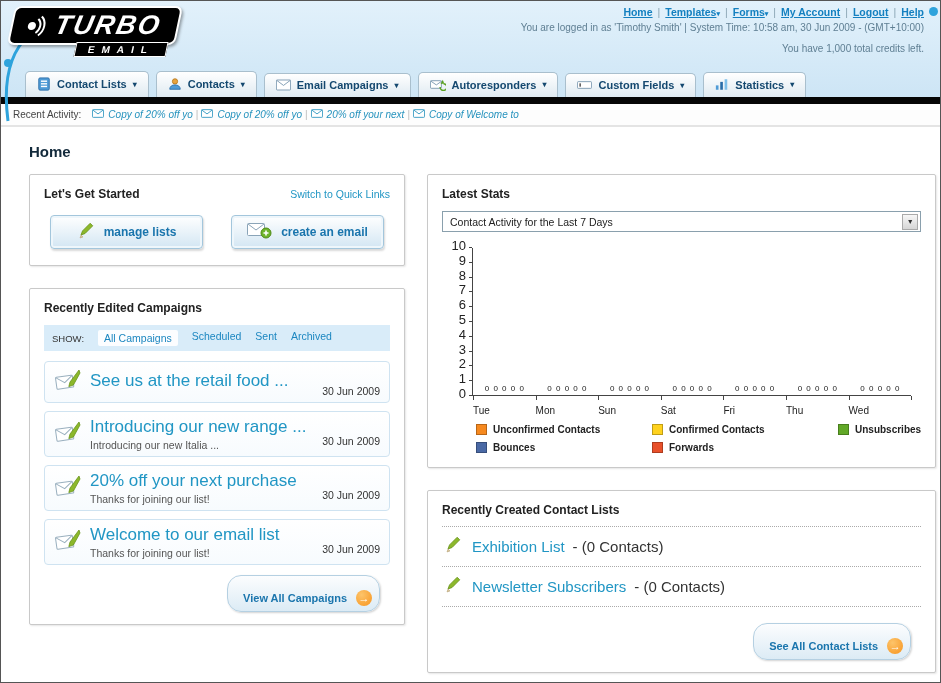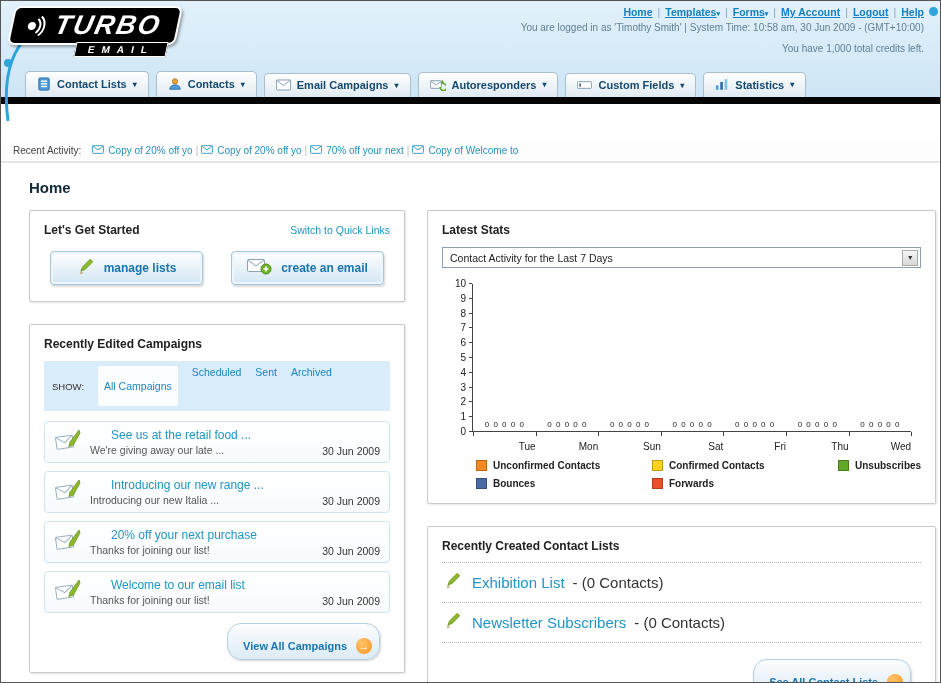--- a/index.html
+++ b/index.html
@@ -25,70 +25,70 @@
   .credits-info { font-size:10px; color:#5f7f93; margin-top:10px; }
 
   
   .tabs-row { display:flex; gap:7px; align-items:flex-end; padding-left:24px; height:30px; }
   .tab { background:linear-gradient(#ffffff,#dfeaf1); border:1px solid #a9bfcd; border-bottom:none; border-radius:5px 5px 0 0; padding:5px 11px 6px; display:flex; gap:6px; align-items:center; color:#14486f; font-weight:bold; font-size:11px; cursor:pointer; }
   .tab-icon svg { display:block; }
   .tab-caret { font-size:8px; }
   .black-bar { height:7px; background:#050505; }
 
   
-  .activity-bar { display:flex; align-items:center; gap:8px; padding:5px 12px; background:#fdfdfd; border-bottom:2px solid #e4e4e4; font-size:10px;margin-top:36px; }
+  .activity-bar { display:flex; align-items:center; gap:8px; padding:5px 12px; background:#fdfdfd; border-bottom:2px solid #e4e4e4; font-size:10px; }
   .activity-label { color:#444; }
-  .activity-item { color:#2592bd; display:inline-flex; gap:4px; align-items:center; cursor:pointer; margin:0 3px; }
+  .activity-item { color:#2592bd; display:inline-flex; gap:4px; align-items:center; cursor:pointer; margin:0 3px;font-style:italic; }
   .activity-bar .sep { color:#bbb; }
 
   
   .content { padding:12px 28px 0; background:#fff; }
   .page-title { font-size:15px; font-weight:bold; color:#132a3b; margin:4px 0 14px; }
   .columns { display:flex; gap:22px; }
   .col-left { width:376px; flex:none; }
   .col-right { flex:1; }
 
   .panel { background:#fff; border:1px solid #c9c9c9; border-radius:2px; padding:12px 14px; box-shadow:1px 1px 2px rgba(0,0,0,.10); margin-bottom:22px; }
   .panel-title { font-size:12px; font-weight:bold; color:#222; }
   .panel-head-row { display:flex; justify-content:space-between; align-items:center; }
   .teal-link { color:#2196c4; font-size:10.5px; cursor:pointer; }
 
   .gs-buttons { display:flex; gap:28px; margin:14px 6px 4px; }
   .gs-btn { flex:1; display:flex; align-items:center; justify-content:center; gap:9px; height:34px; background:linear-gradient(#ffffff,#d3e6f3); border:1px solid #a3c6dc; border-radius:4px; color:#1a75ad; font-weight:bold; font-size:12px; box-shadow:inset 0 0 0 2px #eef6fb, 1px 2px 2px rgba(0,0,0,.15); cursor:pointer; font-family:"Liberation Sans", sans-serif; }
 
   .filter-bar { background:#d9ecf9; padding:5px 8px; font-size:10.5px; display:flex; gap:14px; align-items:center; margin:10px 0; }
   .show-label { color:#333; font-size:9.5px; }
   .filter { color:#1b86c0; cursor:pointer; }
-  .filter.active { background:rgba(255,255,255,.9); padding:14px 6px; border-radius:2px; }
+  .filter.active { background:rgba(255,255,255,.9); padding:2px 6px; border-radius:2px; }
 
   .campaign-item { display:flex; align-items:center; gap:8px; border:1px solid #cfe3f1; border-radius:4px; padding:5px 9px; margin-bottom:8px; background:linear-gradient(#ffffff,#f7fbfe); }
   .camp-icon { width:28px; flex:none; }
   .camp-text { flex:1; }
-  .camp-title { display:block; color:#2196c4; font-size:12px; margin-bottom:2px; cursor:pointer;margin-left:21px; }
+  .camp-title { display:block; color:#2196c4; font-size:17px; margin-bottom:2px; cursor:pointer; }
   .camp-sub { color:#555; font-size:10.5px; }
   .camp-date { font-size:10.5px; color:#333; align-self:flex-start; margin-top:18px;text-align:center; }
   .panel-footer { text-align:right; margin-top:10px; padding-right:10px; }
 
   .pill-btn { display:inline-flex; align-items:center; gap:9px; background:linear-gradient(#fcfdfe,#dcebf5); border:1px solid #b5d0e2; border-radius:14px; padding:14px 7px 5px 15px; color:#1a75ad; font-weight:bold; font-size:11px; cursor:pointer; box-shadow:1px 1px 2px rgba(0,0,0,.18); font-family:"Liberation Sans", sans-serif; }
   .arrow-circle { width:16px; height:16px; border-radius:50%; background:radial-gradient(circle at 35% 30%,#fdc46a,#f7941e); color:#fff; font-weight:bold; font-size:11px; line-height:16px; text-align:center; }
 
   .select-box { border:1px solid #8aa0ad; height:21px; display:flex; align-items:center; justify-content:space-between; padding:0 2px 0 7px; font-size:10.5px; color:#222; background:#fff; margin:10px 0 6px; cursor:pointer; }
   .select-arrow { width:16px; height:16px; background:linear-gradient(#f7f7f7,#d6d6d6); border:1px solid #aaa; font-size:7px; display:flex; align-items:center; justify-content:center; color:#333; }
 
   .chart { position:relative; height:180px; margin:6px 0 4px; }
-  .y-label { position:absolute; left:0; width:24px; text-align:right; font-size:10px; color:#222; }
+  .y-label { position:absolute; left:0; width:24px; text-align:right; font-size:13px; color:#222; }
   .y-tick { position:absolute; left:27px; width:3px; height:1px; background:#444; }
   .axis-v { position:absolute; left:30px; top:10px; bottom:22px; width:1px; background:#444; }
   .axis-h { position:absolute; left:30px; right:10px; bottom:22px; height:1px; background:#444; }
   .zeros-row { position:absolute; left:31px; right:10px; bottom:25px; display:flex; }
   .zero-group { flex:1; text-align:center; font-size:8px; color:#222; word-spacing:2px; }
   .x-ticks { position:absolute; left:31px; right:10px; bottom:18px; height:4px; }
   .x-tick { position:absolute; width:1px; height:4px; background:#444; }
   .x-row { position:absolute; left:31px; right:10px; bottom:2px; display:flex; }
-  .x-label { flex:1; text-align:right; font-size:10px; color:#222; }
+  .x-label { flex:1; text-align:left; font-size:10px; color:#222; }
 
   .legend { display:grid; grid-template-columns:172px 182px auto; gap:7px 4px; padding-left:34px; margin:6px 0 2px; }
   .legend-item { display:flex; gap:6px; align-items:center; font-size:10px; color:#222;font-weight:bold; }
   .legend-swatch { width:11px; height:11px; flex:none; border:1px solid rgba(0,0,0,.25); }
 
   .panel-title.dotted { padding-bottom:9px; border-bottom:1px dotted #aaa; }
   .cl-item { display:flex; align-items:center; gap:8px; padding:9px 2px; border-bottom:1px dotted #aaa; font-size:15px; }
   .cl-icon { width:20px; flex:none; }
   .cl-link { color:#2196c4; cursor:pointer; }
   .cl-detail { color:#333; }
@@ -203,21 +203,21 @@
           <span class="act-icon"><svg width="12" height="9" viewBox="0 0 14 10">
               <rect x="0.5" y="0.5" width="13" height="9" rx="1" fill="#fff" stroke="#2592bd"></rect>
               <path d="M1 1l6 4.5L13 1" fill="none" stroke="#2592bd"></path>
             </svg></span>
           <span>Copy of 20% off yo</span>
         </a><span class="sep">|</span><a class="activity-item">
           <span class="act-icon"><svg width="12" height="9" viewBox="0 0 14 10">
               <rect x="0.5" y="0.5" width="13" height="9" rx="1" fill="#fff" stroke="#2592bd"></rect>
               <path d="M1 1l6 4.5L13 1" fill="none" stroke="#2592bd"></path>
             </svg></span>
-          <span>70% off your next</span>
+          <span>20% off your next</span>
         </a><span class="sep">|</span><a class="activity-item">
           <span class="act-icon"><svg width="12" height="9" viewBox="0 0 14 10">
               <rect x="0.5" y="0.5" width="13" height="9" rx="1" fill="#fff" stroke="#2592bd"></rect>
               <path d="M1 1l6 4.5L13 1" fill="none" stroke="#2592bd"></path>
             </svg></span>
           <span>Copy of Welcome to</span>
         </a></span>
   </div>
 
   <div class="content">
@@ -265,21 +265,20 @@
               <div class="campaign-item">
                 <span class="camp-icon"><svg width="27" height="24" viewBox="0 0 27 24">
                     <g transform="rotate(-8 12 13)">
                       <rect x="2" y="8" width="17" height="12" rx="1" fill="#fff" stroke="#9ab0bf"></rect>
                       <path d="M2.5 8.5l8 6 8-6" fill="none" stroke="#9ab0bf"></path>
                     </g>
                     <path d="M25 2L16 14l-1.2 4.6L19.4 17 26 5z" fill="#8cb82b" stroke="#6a941c" stroke-width="0.8"></path>
                   </svg></span>
                 <div class="camp-text">
                   <a class="camp-title">See us at the retail food ...</a>
-                  <div class="camp-sub">We're giving away our late ...</div>
                 </div>
                 <span class="camp-date">30 Jun 2009</span>
               </div>
               <div class="campaign-item">
                 <span class="camp-icon"><svg width="27" height="24" viewBox="0 0 27 24">
                     <g transform="rotate(-8 12 13)">
                       <rect x="2" y="8" width="17" height="12" rx="1" fill="#fff" stroke="#9ab0bf"></rect>
                       <path d="M2.5 8.5l8 6 8-6" fill="none" stroke="#9ab0bf"></path>
                     </g>
                     <path d="M25 2L16 14l-1.2 4.6L19.4 17 26 5z" fill="#8cb82b" stroke="#6a941c" stroke-width="0.8"></path>

